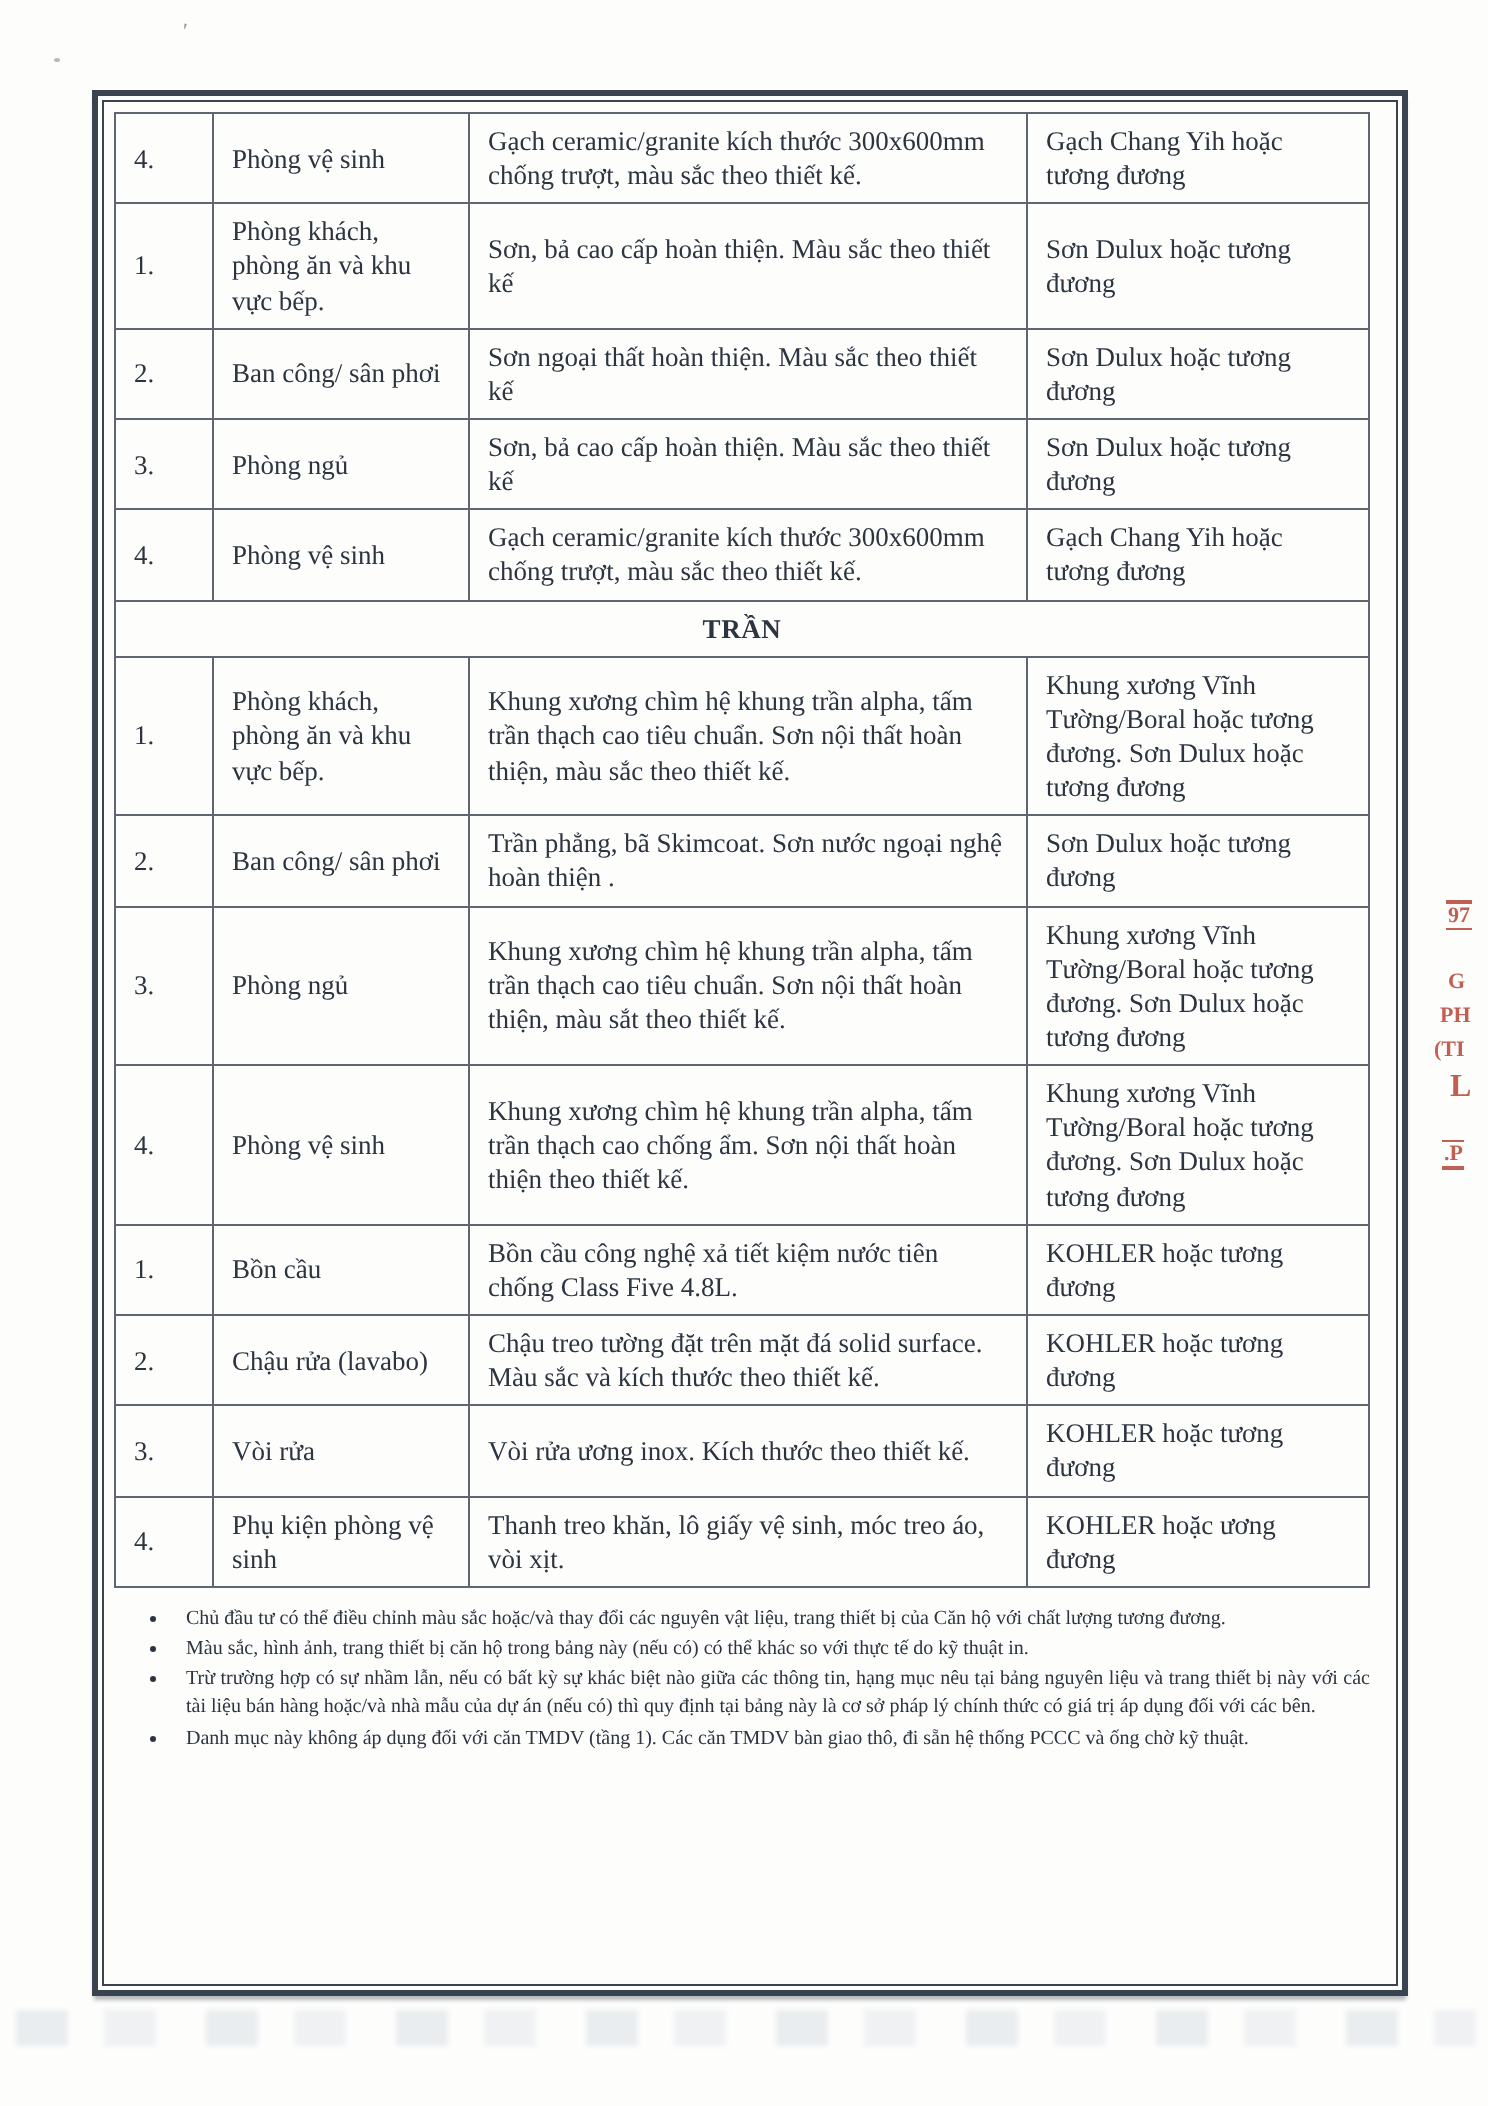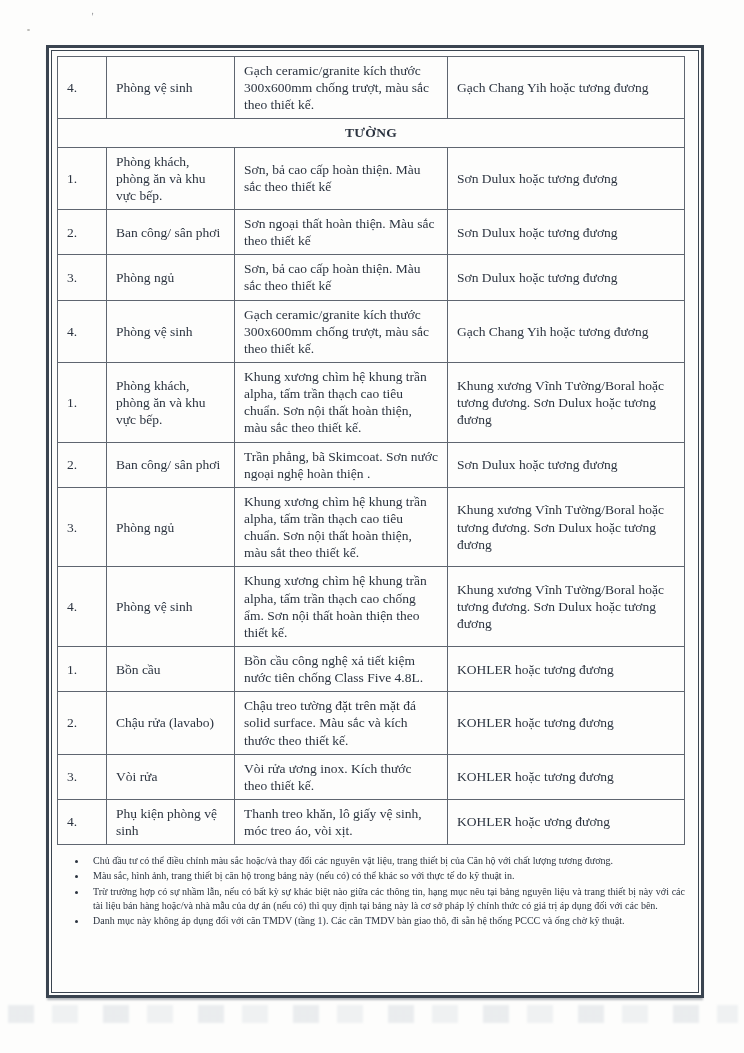--- a/index.html
+++ b/index.html
@@ -57,21 +57,21 @@
   }
   table.spec td {
     border: 1px solid #5f6670;
     padding: 5px 9px;
     font-size: 13.5px;
     line-height: 1.27;
     vertical-align: middle;
   }
   td.cell-no    { width: 49px;  padding-left: 9px; }
   td.cell-room  { width: 128px; margin-left: 40px; }
-  td.cell-desc  { width: 213px; }
+  td.cell-desc  { width: 279px; }
   td.cell-brand { width: auto;  }
   td.section-header {
     text-align: center;
     font-weight: bold;
     font-size: 14px;
     padding: 3px 4px;
     letter-spacing: .3px;
   }
 
   ul.footnotes {
@@ -117,23 +117,20 @@
 
       <table class="spec">
         <tbody>
             <tr>
               <td class="cell-no">4.</td>
               <td class="cell-room">Phòng vệ sinh</td>
               <td class="cell-desc">Gạch ceramic/granite kích thước 300x600mm chống trượt, màu sắc theo thiết kế.</td>
               <td class="cell-brand">Gạch Chang Yih hoặc tương đương</td>
             </tr>
             <tr>
-              <td colspan="4" class="section-header">TƯỜNG</td>
-            </tr>
-            <tr>
               <td class="cell-no">1.</td>
               <td class="cell-room">Phòng khách, phòng ăn và khu vực bếp.</td>
               <td class="cell-desc">Sơn, bả cao cấp hoàn thiện. Màu sắc theo thiết kế</td>
               <td class="cell-brand">Sơn Dulux hoặc tương đương</td>
             </tr>
             <tr>
               <td class="cell-no">2.</td>
               <td class="cell-room">Ban công/ sân phơi</td>
               <td class="cell-desc">Sơn ngoại thất hoàn thiện. Màu sắc theo thiết kế</td>
               <td class="cell-brand">Sơn Dulux hoặc tương đương</td>
@@ -142,20 +139,23 @@
               <td class="cell-no">3.</td>
               <td class="cell-room">Phòng ngủ</td>
               <td class="cell-desc">Sơn, bả cao cấp hoàn thiện. Màu sắc theo thiết kế</td>
               <td class="cell-brand">Sơn Dulux hoặc tương đương</td>
             </tr>
             <tr>
               <td class="cell-no">4.</td>
               <td class="cell-room">Phòng vệ sinh</td>
               <td class="cell-desc">Gạch ceramic/granite kích thước 300x600mm chống trượt, màu sắc theo thiết kế.</td>
               <td class="cell-brand">Gạch Chang Yih hoặc tương đương</td>
+            </tr>
+            <tr>
+              <td colspan="4" class="section-header">TRẦN</td>
             </tr>
             <tr>
               <td class="cell-no">1.</td>
               <td class="cell-room">Phòng khách, phòng ăn và khu vực bếp.</td>
               <td class="cell-desc">Khung xương chìm hệ khung trần alpha, tấm trần thạch cao tiêu chuẩn. Sơn nội thất hoàn thiện, màu sắc theo thiết kế.</td>
               <td class="cell-brand">Khung xương Vĩnh Tường/Boral hoặc tương đương. Sơn Dulux hoặc tương đương</td>
             </tr>
             <tr>
               <td class="cell-no">2.</td>
               <td class="cell-room">Ban công/ sân phơi</td>
@@ -204,16 +204,24 @@
       <ul class="footnotes">
           <li>Chủ đầu tư có thể điều chỉnh màu sắc hoặc/và thay đổi các nguyên vật liệu, trang thiết bị của Căn hộ với chất lượng tương đương.</li>
           <li>Màu sắc, hình ảnh, trang thiết bị căn hộ trong bảng này (nếu có) có thể khác so với thực tế do kỹ thuật in.</li>
           <li>Trừ trường hợp có sự nhầm lẫn, nếu có bất kỳ sự khác biệt nào giữa các thông tin, hạng mục nêu tại bảng nguyên liệu và trang thiết bị này với các tài liệu bán hàng hoặc/và nhà mẫu của dự án (nếu có) thì quy định tại bảng này là cơ sở pháp lý chính thức có giá trị áp dụng đối với các bên.</li>
           <li>Danh mục này không áp dụng đối với căn TMDV (tầng 1). Các căn TMDV bàn giao thô, đi sẵn hệ thống PCCC và ống chờ kỹ thuật.</li>
         </ul>
 
     </div>
   </div>
 
+  <div class="stamp">
+      <span class="stamp-frag frag-0">97</span>
+      <span class="stamp-frag frag-1">G</span>
+      <span class="stamp-frag frag-2">PH</span>
+      <span class="stamp-frag frag-3">(TI</span>
+      <span class="stamp-frag frag-4">L</span>
+      <span class="stamp-frag frag-5">.P</span>
+    </div>
 
   <div class="scan-noise"></div>
 
 </div>
 
 </body></html>

